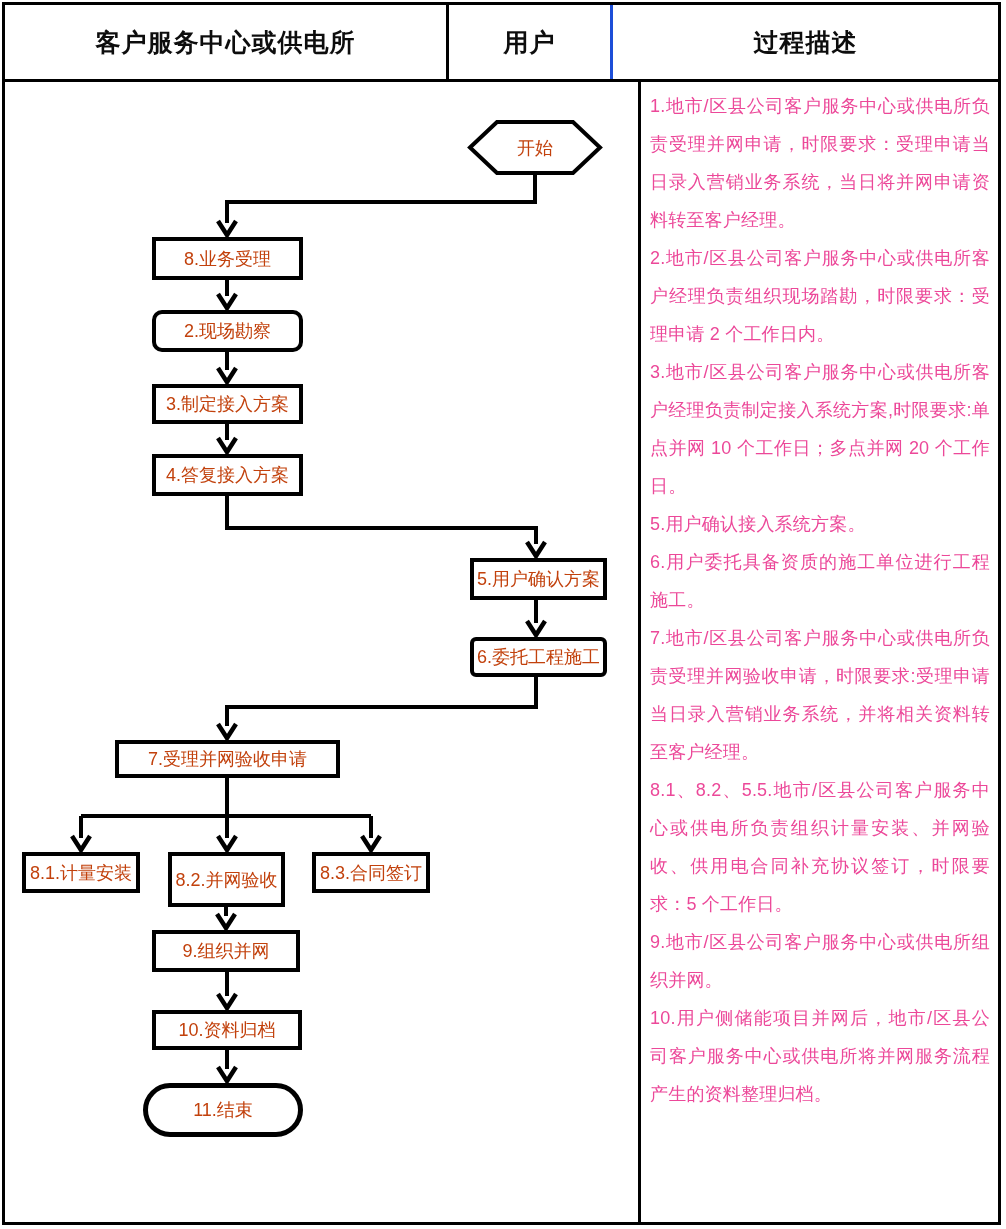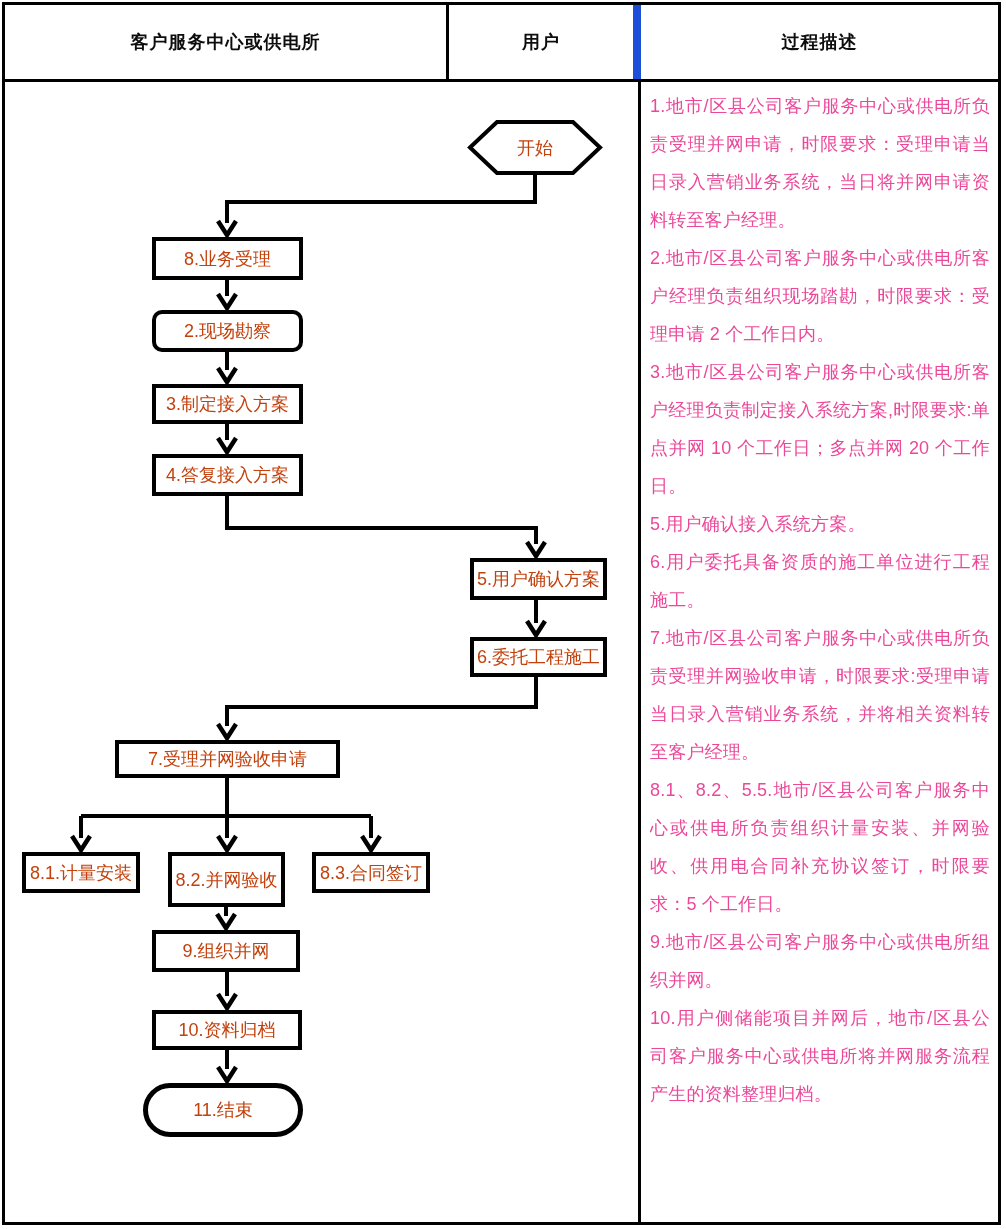--- a/index.html
+++ b/index.html
@@ -8,24 +8,24 @@
     font-family:"Liberation Sans", sans-serif; color:#111;
   }
   .sheet {
     position:absolute; left:2px; top:2px; width:999px; height:1223px;
     border:3px solid #000; box-sizing:border-box;
     display:flex; flex-direction:column; background:#fff;
   }
   .header-row { display:flex; height:77px; flex:0 0 auto; border-bottom:3px solid #000; box-sizing:border-box; }
   .hcell {
     display:flex; align-items:center; justify-content:center;
-    font-size:18px; font-weight:bold; letter-spacing:1px; color:#0d0d0d; box-sizing:border-box;
+    font-size:25px; font-weight:bold; letter-spacing:1px; color:#0d0d0d; box-sizing:border-box;
   }
   .hcell.c1 { width:444px; border-right:3px solid #000; }
-  .hcell.c2 { width:192px; border-right:8px solid #1d4ed8; }
+  .hcell.c2 { width:164px; border-right:3px solid #1d4ed8; }
   .hcell.c3 { flex:1; }
 
   .body-row { flex:1; display:flex; min-height:0; }
   .flow-cell { width:636px; border-right:3px solid #000; box-sizing:border-box; position:relative; overflow:hidden; }
   .flow-cell svg { position:absolute; left:0; top:0; }
 
   .desc-cell { flex:1; box-sizing:border-box; padding:5px 8px 0 9px; overflow:hidden; }
   .desc-cell p {
     margin:0; font-size:18px; line-height:38px; text-align:justify;
     color:#ec4899; letter-spacing:0.2px;
@@ -109,21 +109,21 @@
       <div class="node" style="left:147px; top:155px; width:151px; height:43px;">8.业务受理</div>
 
       <div class="node" style="left:147px; top:228px; width:151px; height:42px;border-radius:10px;">2.现场勘察</div>
 
       <div class="node" style="left:147px; top:302px; width:151px; height:40px;">3.制定接入方案</div>
 
       <div class="node" style="left:147px; top:372px; width:151px; height:42px;">4.答复接入方案</div>
 
       <div class="node" style="left:465px; top:476px; width:137px; height:42px;">5.用户确认方案</div>
 
-      <div class="node" style="left:465px; top:555px; width:137px; height:40px;">6.委托工程施工</div>
+      <div class="node" style="left:465px; top:555px; width:137px; height:40px;border-radius:6px;">6.委托工程施工</div>
 
       <div class="node" style="left:110px; top:658px; width:225px; height:38px;">7.受理并网验收申请</div>
 
       <div class="node" style="left:17px; top:770px; width:118px; height:41px;">8.1.计量安装</div>
 
       <div class="node" style="left:163px; top:770px; width:117px; height:55px;">8.2.并网验收</div>
 
       <div class="node" style="left:307px; top:770px; width:118px; height:41px;">8.3.合同签订</div>
 
       <div class="node" style="left:147px; top:848px; width:148px; height:42px;">9.组织并网</div>

